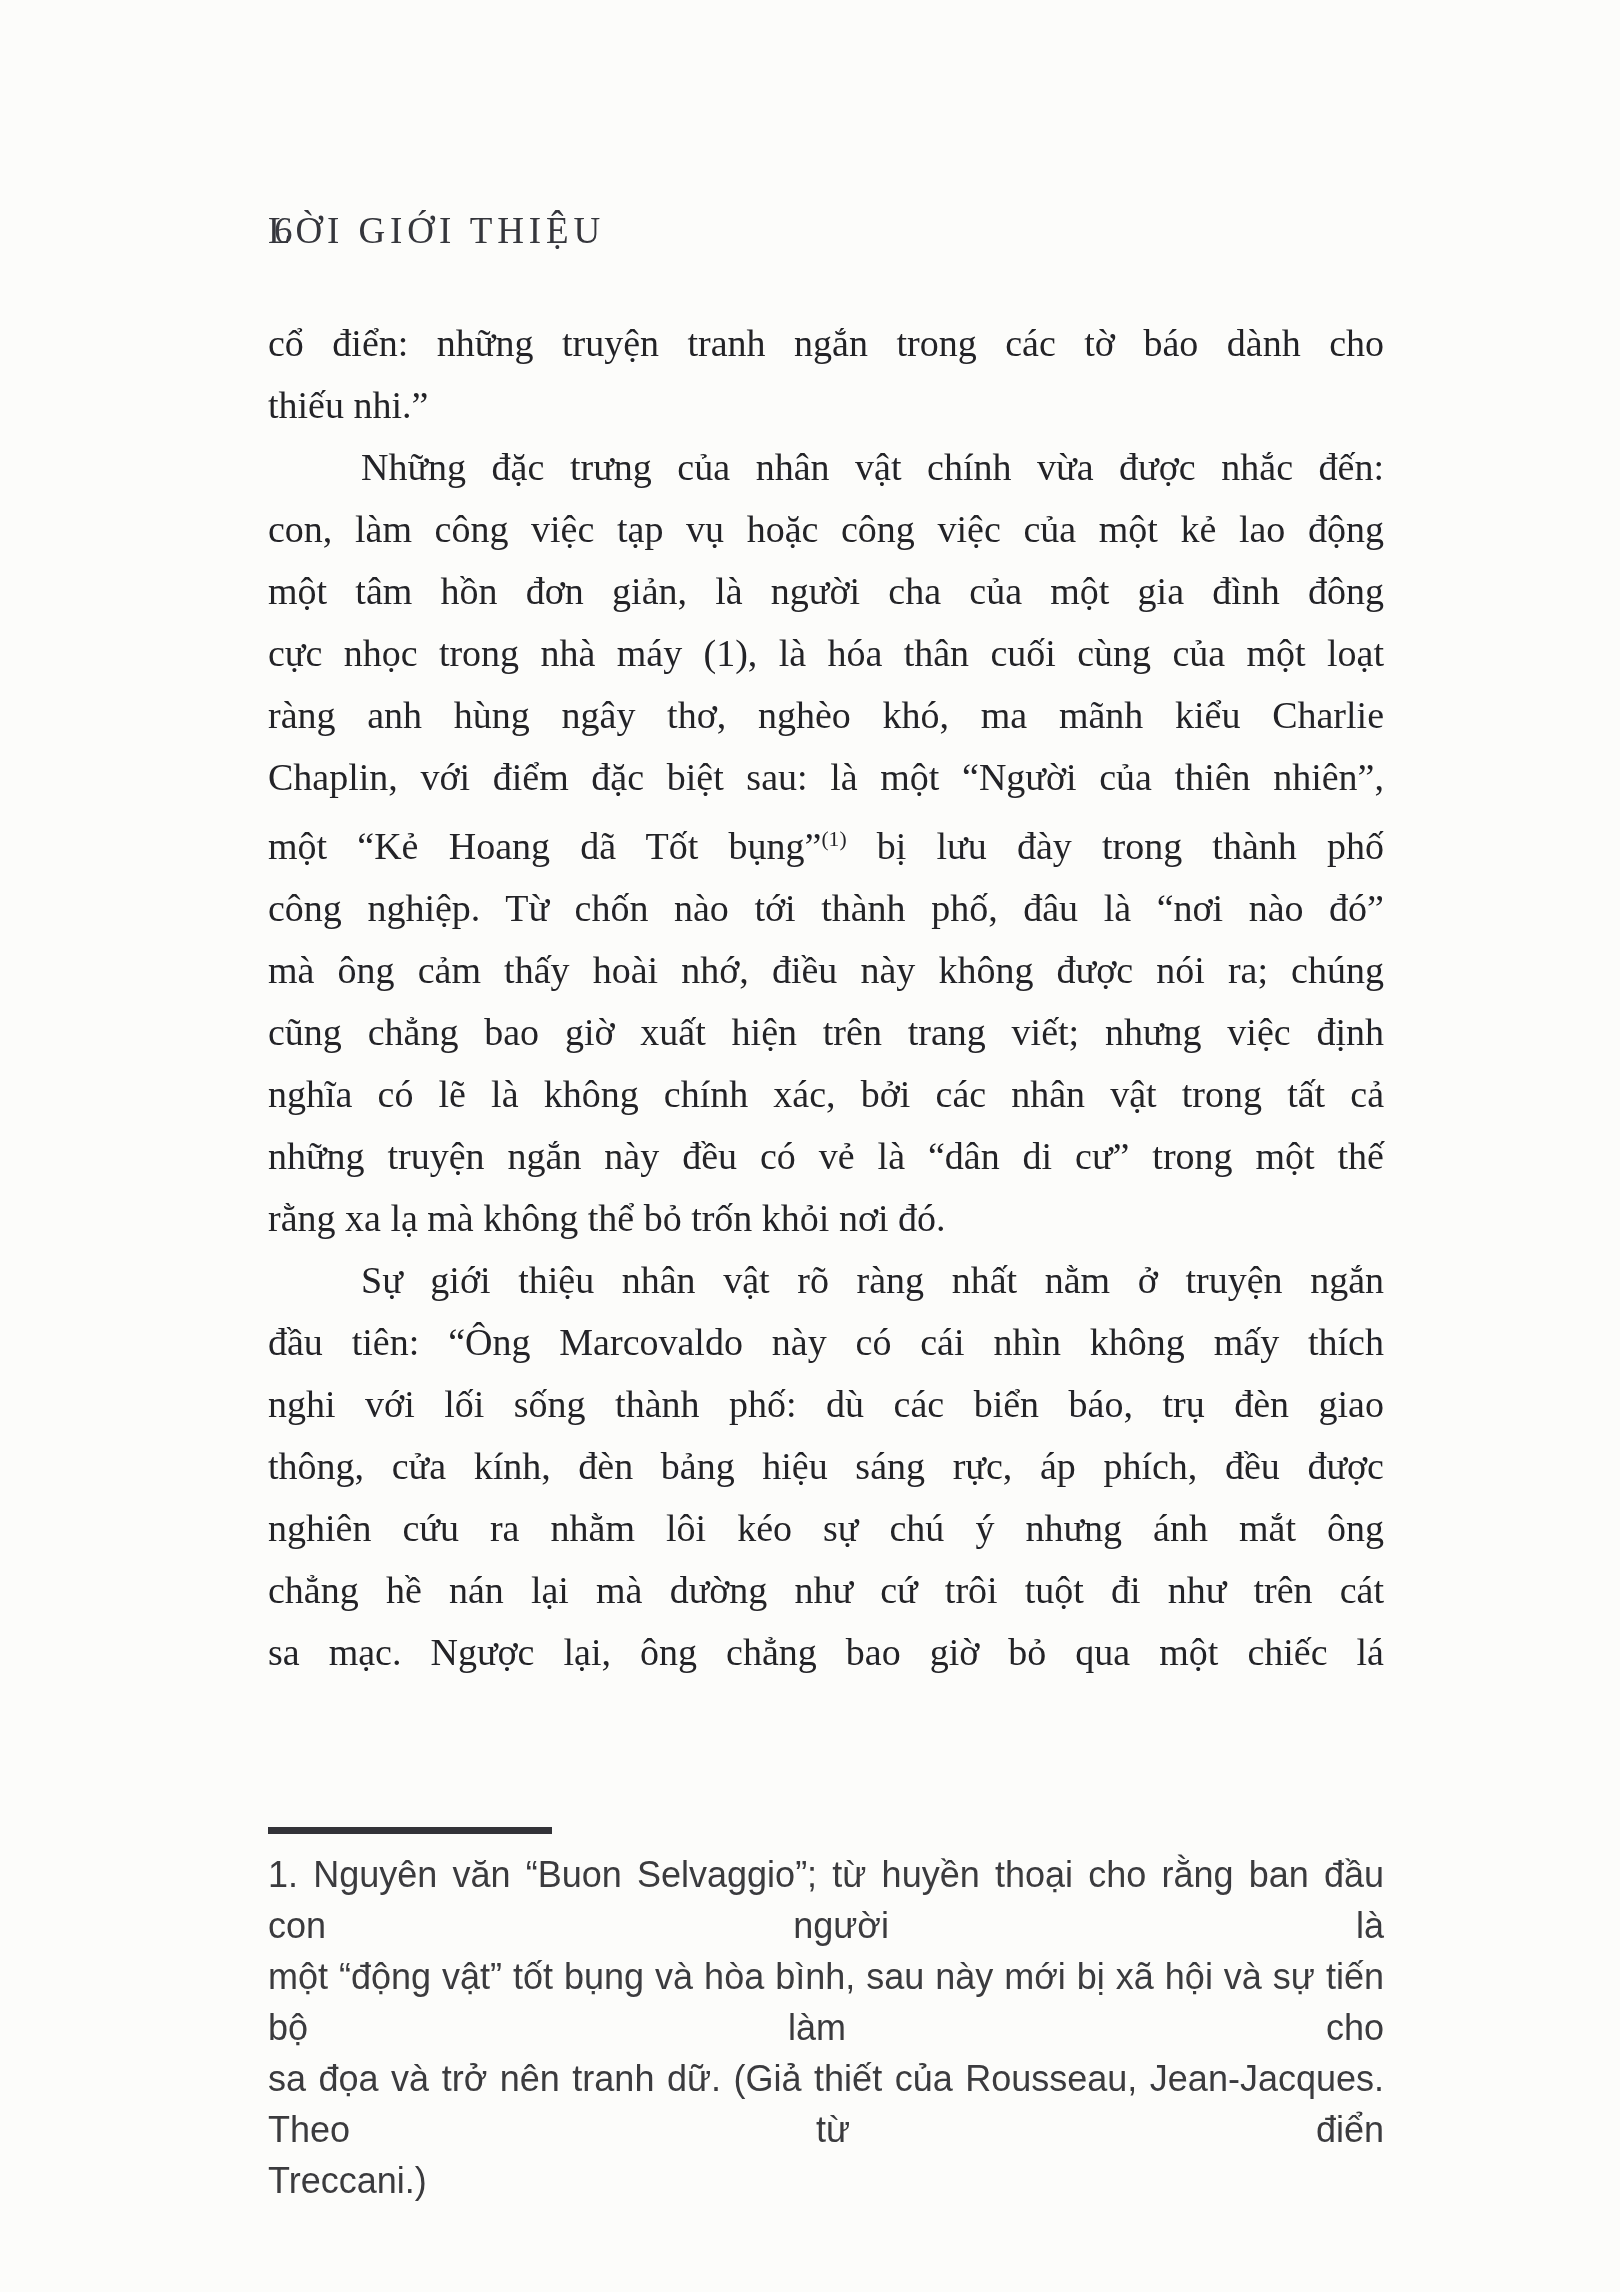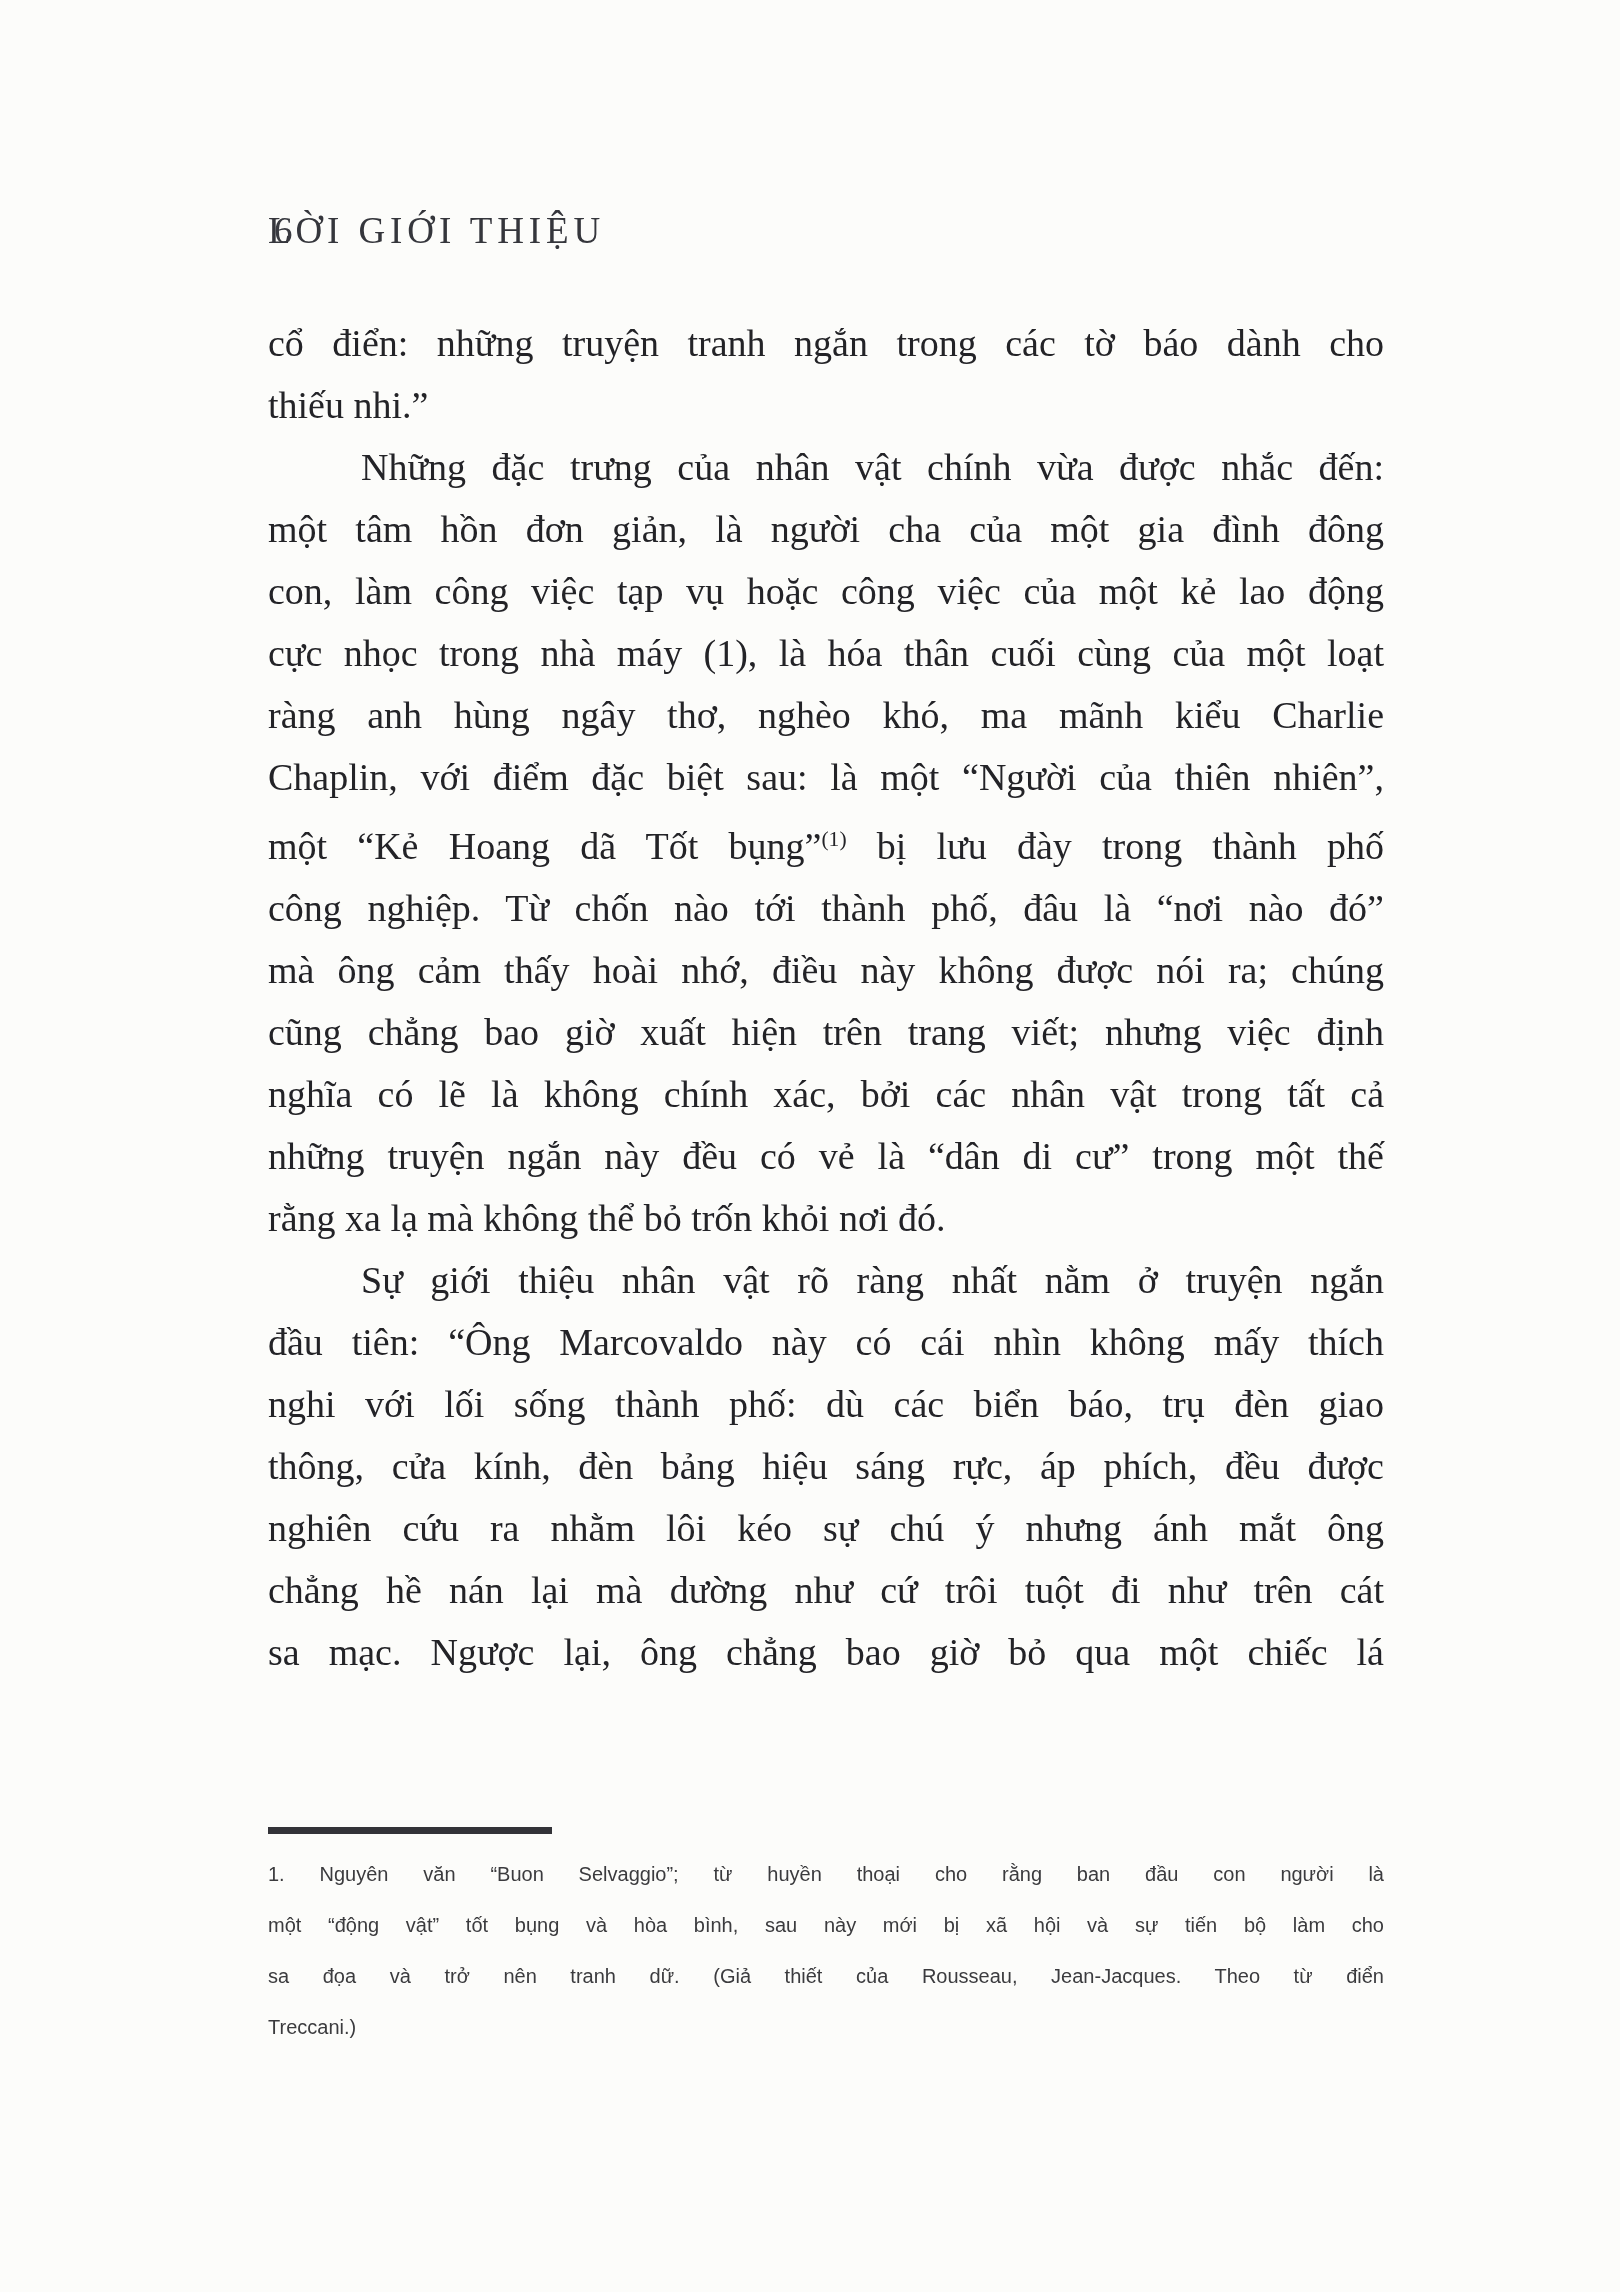--- a/index.html
+++ b/index.html
@@ -81,21 +81,21 @@
     width: 284px;
     height: 6.9px;
     background: #333338;
   }
   .footnote {
     position: absolute;
     left: 268px;
     top: 1849px;
     width: 1116px;
     font-family: "Liberation Sans", "DejaVu Sans", sans-serif;
-    font-size: 20px;
+    font-size: 36px;
     line-height: 51px;
     color: #3b3b3e;
   }
   .footnote .line {
     text-align: justify;
     text-align-last: justify;
   }
   .footnote .line.no-justify {
     text-align-last: left;
   }
@@ -110,22 +110,22 @@
     <div class="chapter-title">LỜI GIỚI THIỆU</div>
   </div>
 
   <div class="body-text">
       <div class="para">
         <div class="line"><span>cổ điển: những truyện tranh ngắn trong các tờ báo dành cho</span></div>
         <div class="line no-justify"><span>thiếu nhi.”</span></div>
       </div>
       <div class="para">
         <div class="line indent"><span>Những đặc trưng của nhân vật chính vừa được nhắc đến:</span></div>
+        <div class="line"><span>con, làm công việc tạp vụ hoặc công việc của một kẻ lao động</span></div>
         <div class="line"><span>một tâm hồn đơn giản, là người cha của một gia đình đông</span></div>
-        <div class="line"><span>con, làm công việc tạp vụ hoặc công việc của một kẻ lao động</span></div>
         <div class="line"><span>cực nhọc trong nhà máy (1), là hóa thân cuối cùng của một loạt</span></div>
         <div class="line"><span>ràng anh hùng ngây thơ, nghèo khó, ma mãnh kiểu Charlie</span></div>
         <div class="line"><span>Chaplin, với điểm đặc biệt sau: là một “Người của thiên nhiên”,</span></div>
         <div class="line"><span>một “Kẻ Hoang dã Tốt bụng”</span><span class="sup">(1)</span><span> bị lưu đày trong thành phố</span></div>
         <div class="line"><span>công nghiệp. Từ chốn nào tới thành phố, đâu là “nơi nào đó”</span></div>
         <div class="line"><span>mà ông cảm thấy hoài nhớ, điều này không được nói ra; chúng</span></div>
         <div class="line"><span>cũng chẳng bao giờ xuất hiện trên trang viết; nhưng việc định</span></div>
         <div class="line"><span>nghĩa có lẽ là không chính xác, bởi các nhân vật trong tất cả</span></div>
         <div class="line"><span>những truyện ngắn này đều có vẻ là “dân di cư” trong một thế</span></div>
         <div class="line no-justify"><span>rằng xa lạ mà không thể bỏ trốn khỏi nơi đó.</span></div>

